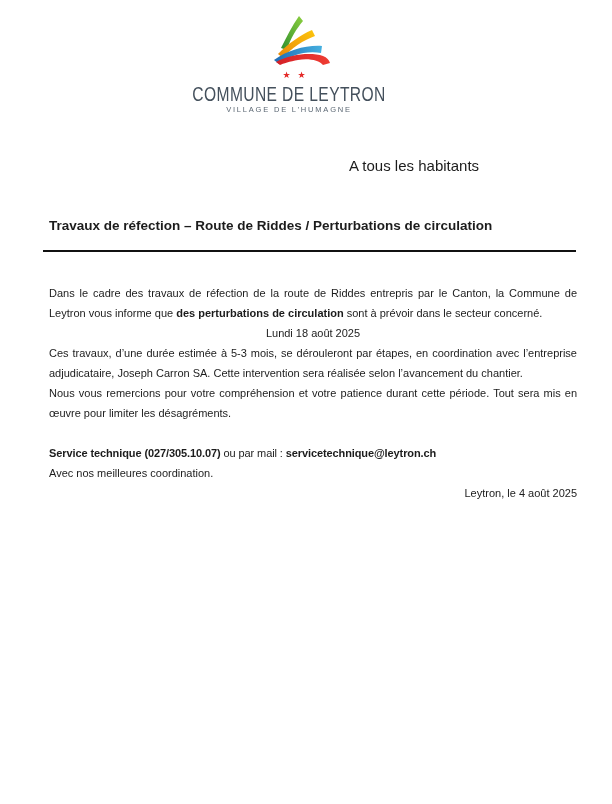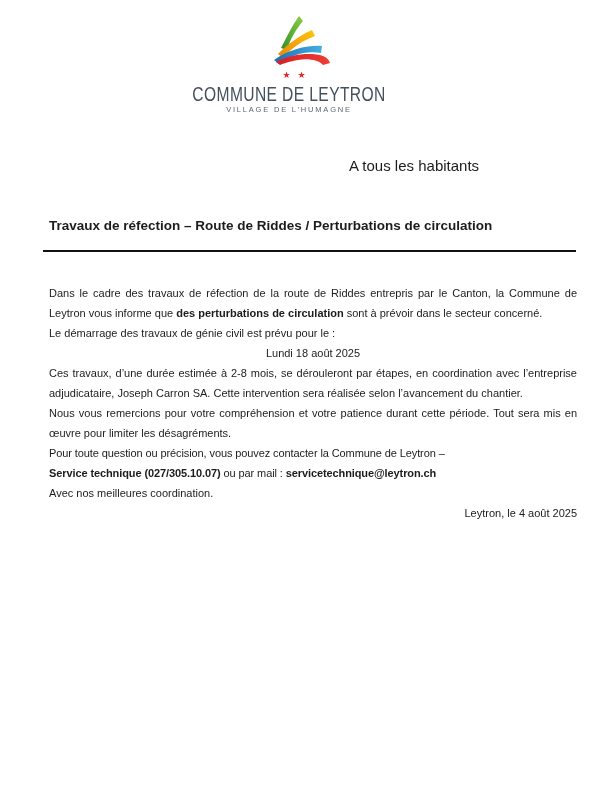--- a/index.html
+++ b/index.html
@@ -132,29 +132,28 @@
 
   <div class="addressee">A tous les habitants</div>
 
   <div class="subject">Travaux de réfection – Route de Riddes / Perturbations de circulation</div>
   <div class="subject-rule"></div>
 
   <div class="letter-body">
 
     <p class="p-intro"><span>Dans le cadre des travaux de réfection de la route de Riddes entrepris par le Canton, la Commune de Leytron vous informe que </span><span class="b">des perturbations de circulation</span><span> sont à prévoir dans le secteur concerné.</span></p>
 
-    <p class="p-start">Le démarrage des travaux de génie civil est prévu pour le :</p>
 
     <p class="p-date">Lundi 18 août 2025</p>
 
-    <p class="p-works">Ces travaux, d’une durée estimée à 2-8 mois, se dérouleront par étapes, en coordination avec l’entreprise adjudicataire, Joseph Carron SA. Cette intervention sera réalisée selon l’avancement du chantier.</p>
+    <p class="p-works">Ces travaux, d’une durée estimée à 5-3 mois, se dérouleront par étapes, en coordination avec l’entreprise adjudicataire, Joseph Carron SA. Cette intervention sera réalisée selon l’avancement du chantier.</p>
 
     <p class="p-thanks">Nous vous remercions pour votre compréhension et votre patience durant cette période. Tout sera mis en œuvre pour limiter les désagréments.</p>
 
-    <p class="p-contact"><span>Pour toute question ou précision, vous pouvez contacter la Commune de Leytron –</span><br>
+    <p class="p-contact"><br>
       <span class="nowrap"><span class="b">Service technique (027/305.10.07)</span><span> ou par mail : </span><span class="b">servicetechnique@leytron.ch</span></span></p>
 
     <p class="p-closing">Avec nos meilleures coordination.</p>
 
     <p class="p-placedate">Leytron, le 4 août 2025</p>
 
   </div>
 
 </div>
 

